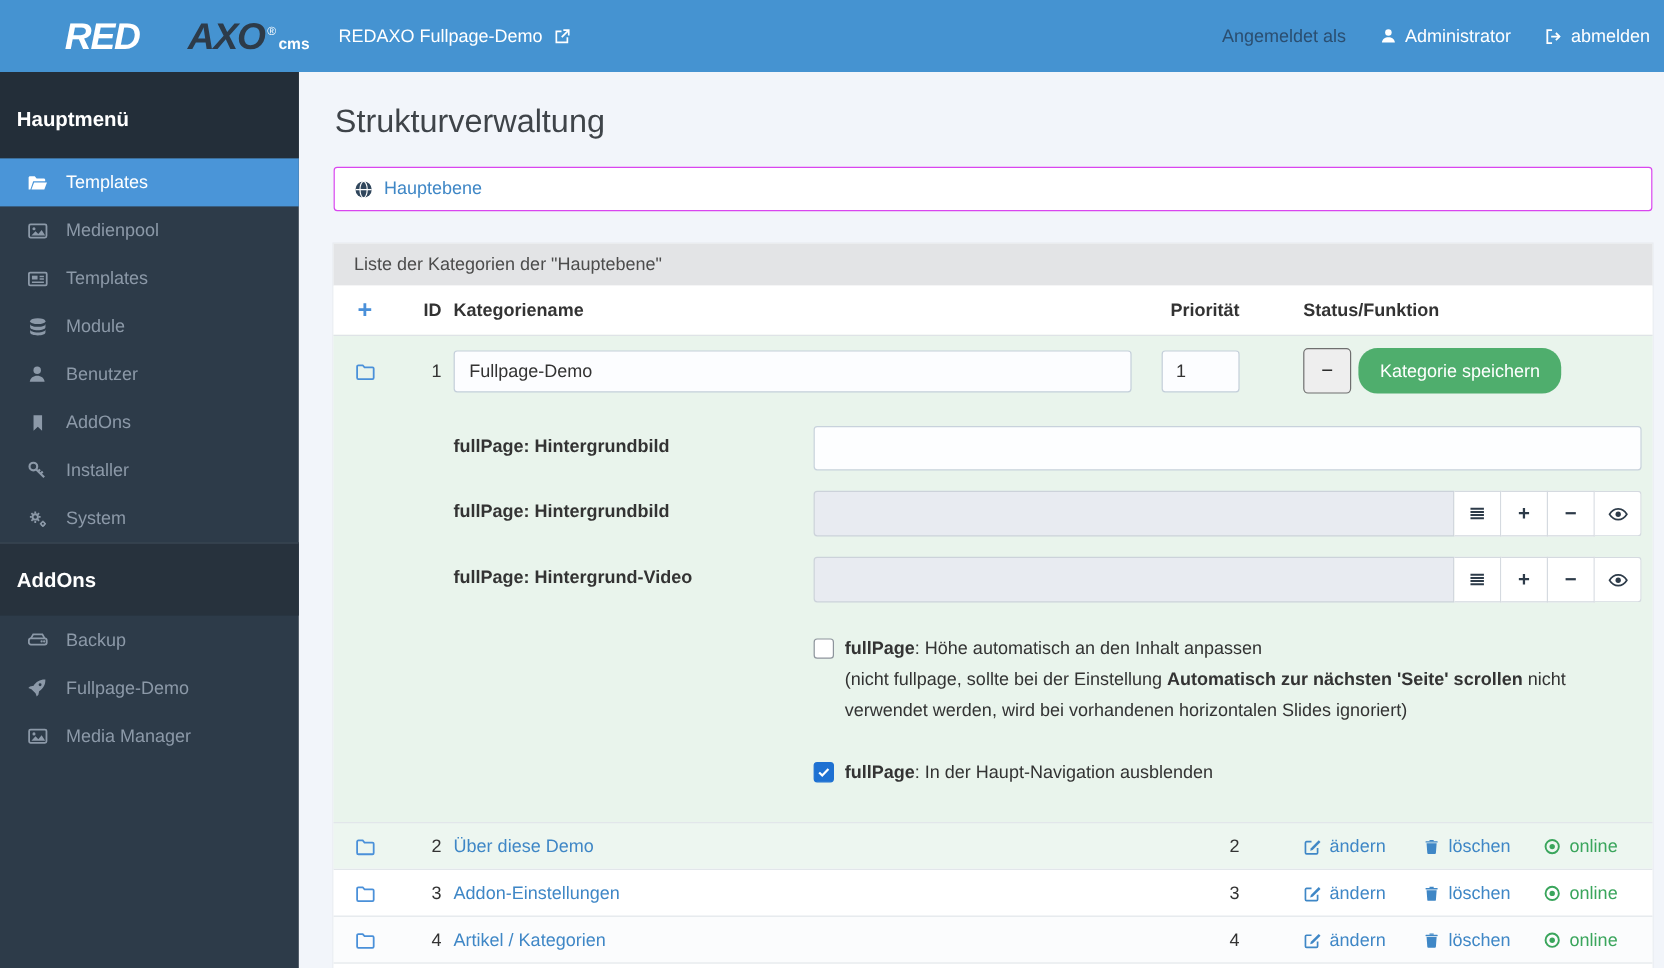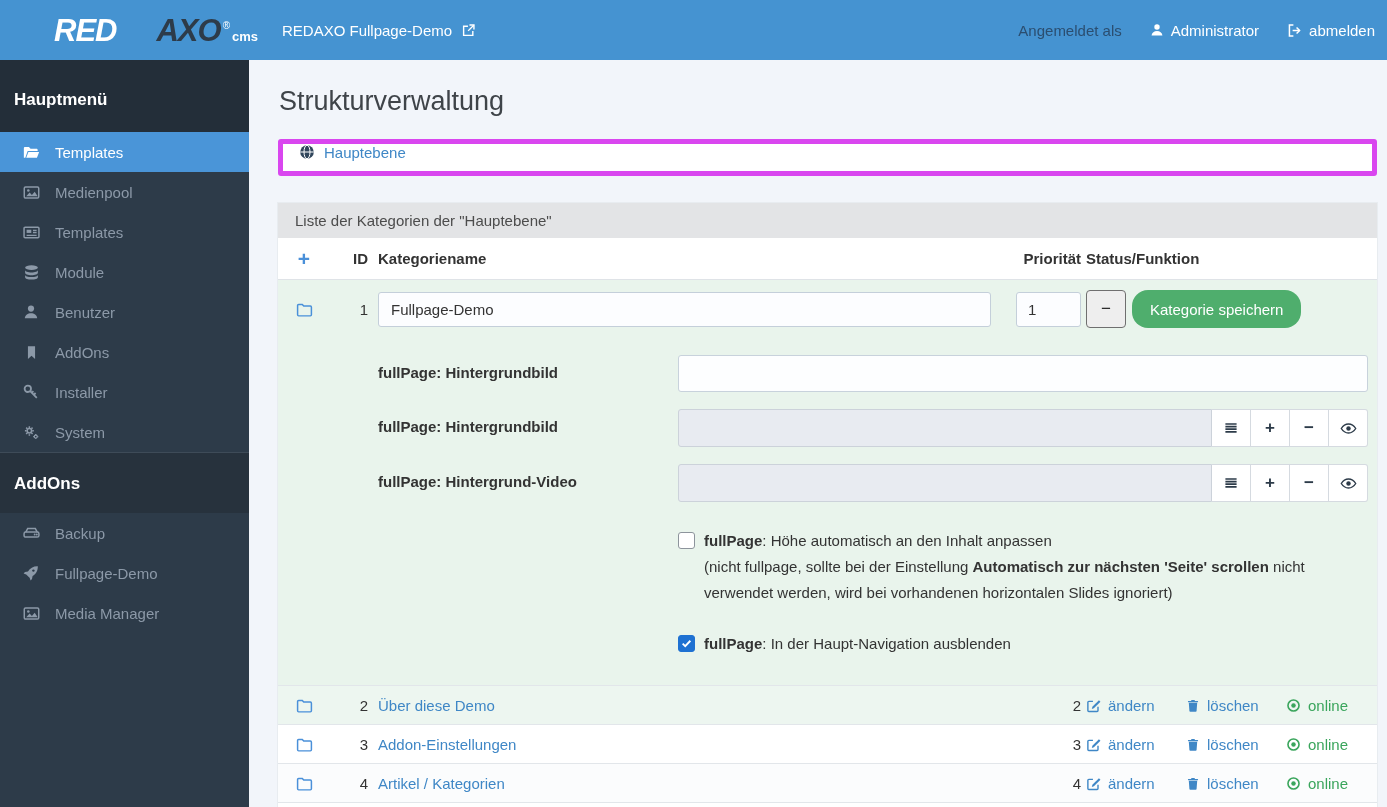--- a/index.html
+++ b/index.html
@@ -24,31 +24,31 @@
   .sidebar { position:absolute; top:60px; left:0; width:249px; height:775px; background:#2d3b49; }
   .side-head { background:#232e39; color:#fff; font-size:17px; font-weight:700; padding:30px 14px 22px; }
   .side-head.addons { background:#27323d; border-top:1px solid #3e4b58; padding:21px 14px 19px; }
   .nav-item { height:40px; display:flex; align-items:center; color:#8c99a8; font-size:15px; cursor:pointer; }
   .nav-item .ic { width:20px; margin:0 14px 0 21px; display:flex; justify-content:center; align-items:center; }
   .nav-item.active { background:#4a95d8; color:#fff; }
 
   
   .content { position:absolute; left:249px; top:60px; width:1138px; height:583px; padding:0 10px 0 29px; }
   .page-title { font-size:27px; font-weight:300; color:#3f4449; margin:26px 0 0 1px; }
-  .breadcrumb { margin-top:22px; height:37px; background:#fff; border:5px solid #d946ef; border-radius:3px; display:flex; align-items:flex-start; padding-left:16px; gap:9px; font-size:15px; }
+  .breadcrumb { margin-top:22px; height:37px; background:#fff; border:1px solid #d946ef; border-radius:3px; display:flex; align-items:center; padding-left:16px; gap:9px; font-size:15px; }
   .breadcrumb a { color:#3f87c6; text-decoration:none; cursor:pointer; }
 
   .panel { margin-top:27px; background:#fff; box-shadow:0 0 0 1px #e8ecf0; }
   .panel-heading { background:#e3e4e6; color:#4c4c4c; font-size:15px; padding:9px 17px; }
 
   .c-icon { width:52px; display:flex; justify-content:center; }
   .c-id { width:38px; text-align:right; }
   .c-name { flex:1; padding-left:10px; }
   .c-prio { width:90px; display:flex; justify-content:flex-end; text-align:right; }
-  .c-status { width:296px; padding-left:5px; display:flex; align-items:center; }
+  .c-status { width:296px; padding-left:5px; display:flex; align-items:center;margin-left:48px; }
 
   .thead { display:flex; align-items:center; height:41px; font-weight:700; font-size:15px; color:#333; background:#fff; }
   .add-link { color:#4a90d9; font-size:21px; font-weight:700; cursor:pointer; line-height:1; }
   .th-prio { display:block; }
 
   
   .edit-area { background:#e9f4ec; border-top:1px solid #dfe3e7; padding-bottom:28px; }
   .edit-row { display:flex; align-items:center; padding:10px 0; font-size:15px; color:#333; }
   .name-input { width:100%; height:35px; background:#fcfdff; border:1px solid #c4cfda; border-radius:3px; padding:0 12px; font-size:15px; color:#333; font-family:"Liberation Sans",sans-serif; }
   .prio-input { width:65px; height:35px; background:#fcfdff; border:1px solid #c4cfda; border-radius:3px; padding:0 11px; font-size:15px; color:#333; font-family:"Liberation Sans",sans-serif; }

